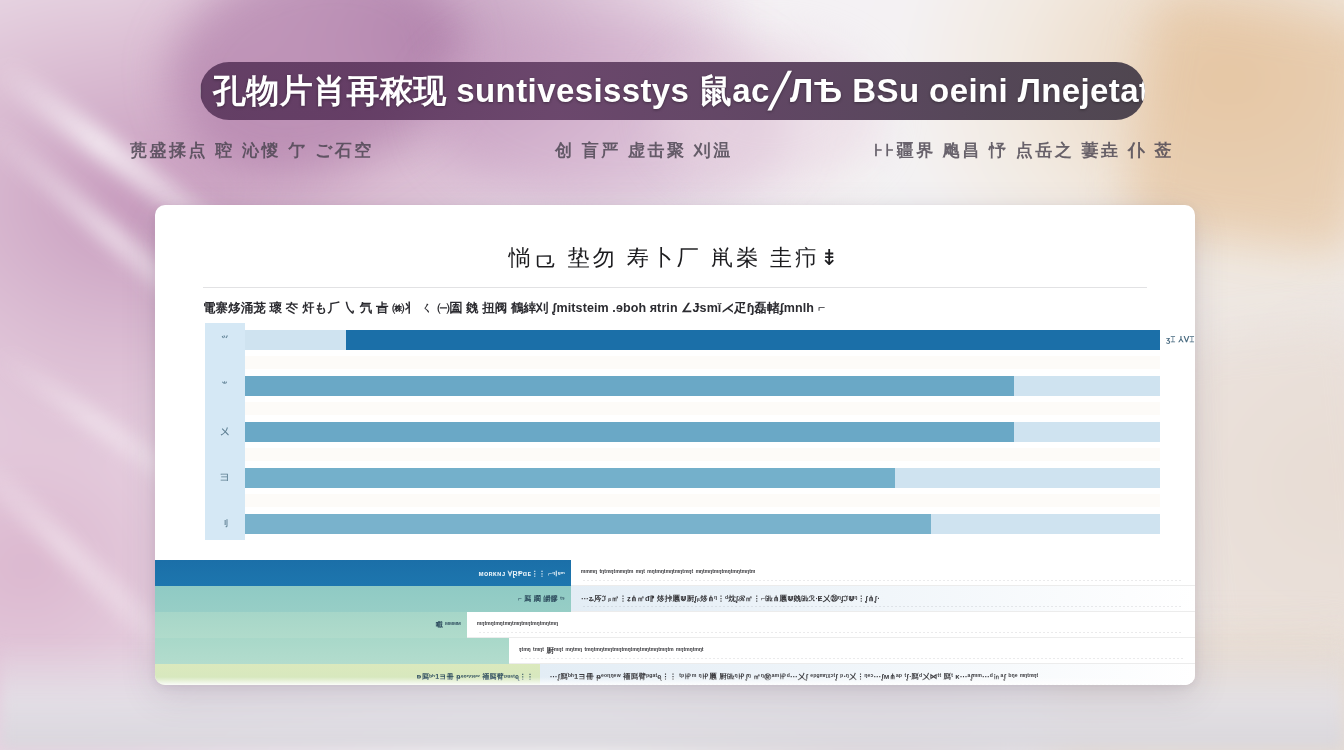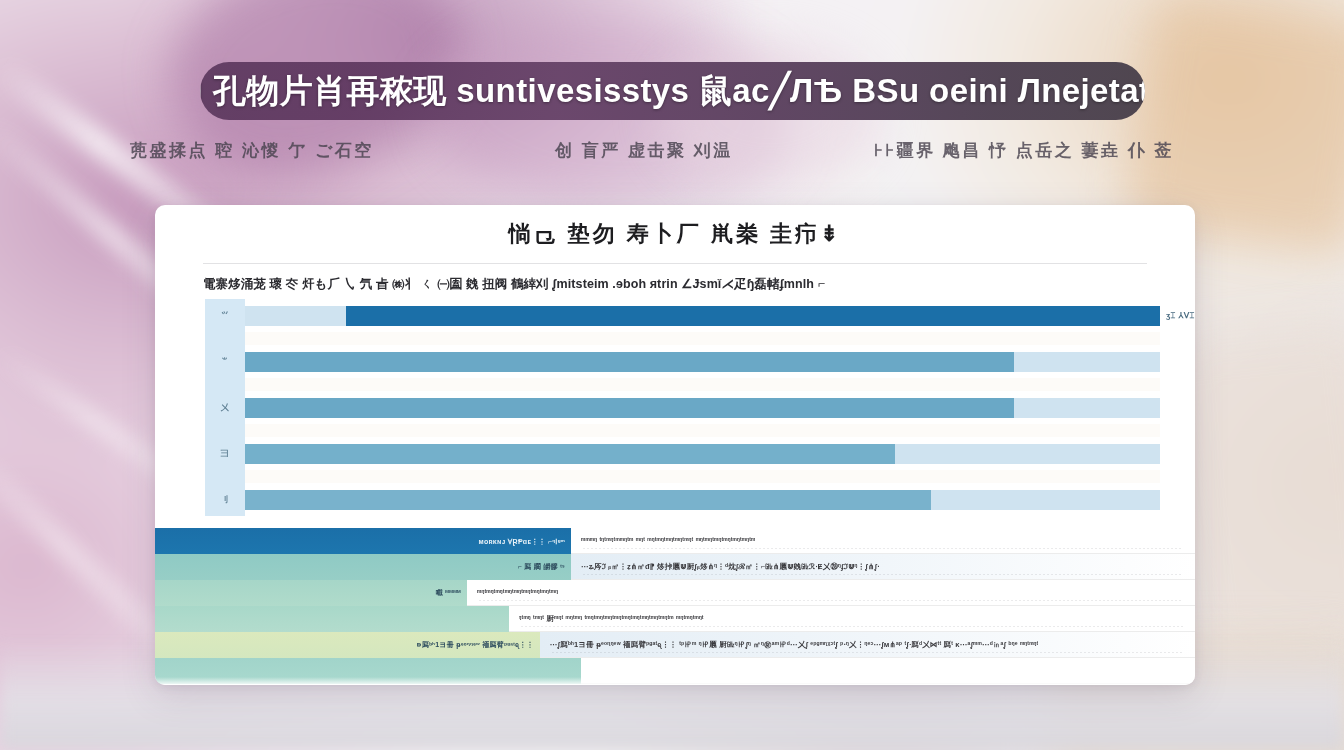--- a/index.html
+++ b/index.html
@@ -79,22 +79,22 @@
 
   
   .card {
     position:absolute; left:155px; top:205px; width:1040px; height:480px;
     background:#fff; border-radius:10px;
     box-shadow:0 10px 34px rgba(90,70,95,.17), 0 2px 8px rgba(90,70,95,.10);
     overflow:hidden;
   }
   .card-title {
     height:58px; display:flex; align-items:center; justify-content:center;
-    font-size:22px; font-weight:bold; color:#1d1d20;
-    letter-spacing:3px; filter:blur(.4px);
+    font-size:22px; font-weight:normal; color:#1d1d20;
+    letter-spacing:3px; filter:blur(.4px);margin-top:24px;
   }
   .card-divider { height:1px; background:#e2e2e4; margin:0 48px; }
 
   .caption {
     padding:12px 0 6px 48px;
     font-size:12.5px; font-weight:bold; color:#2b2b30;
     letter-spacing:.1px; white-space:nowrap;
     filter:blur(.45px);
   }
 
@@ -119,21 +119,21 @@
   }
   .bfill { position:absolute; left:0; top:0; bottom:0; }
   .bval {
     position:absolute; top:50%; transform:translateY(-50%);
     font-size:8px; font-weight:bold; color:#4a6b80;
     letter-spacing:.4px; white-space:nowrap; filter:blur(.55px);
   }
   .brow-gap { height:13px; background:#fdfbf8; }
 
   
-  .lower { position:relative; margin-top:12px; }
+  .lower { position:relative; margin-top:20px; }
   .lower-sidebar {
     position:absolute; left:50px; top:0; width:9px; bottom:0;
     background:linear-gradient(180deg,#cfe0ee 0%,#e6eef4 100%);
   }
   .lrow { position:relative; display:flex; align-items:stretch; min-height:26px; }
   .lblock { flex:0 0 auto; position:relative; }
   .lblock-label {
     position:absolute; right:6px; top:50%; transform:translateY(-50%);
     font-size:7px; font-weight:bold; color:#2d4c5e;
     letter-spacing:.3px; white-space:nowrap; filter:blur(.5px);

